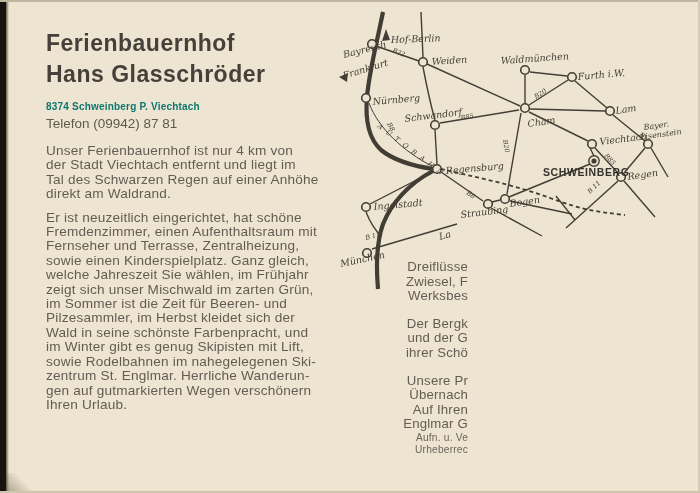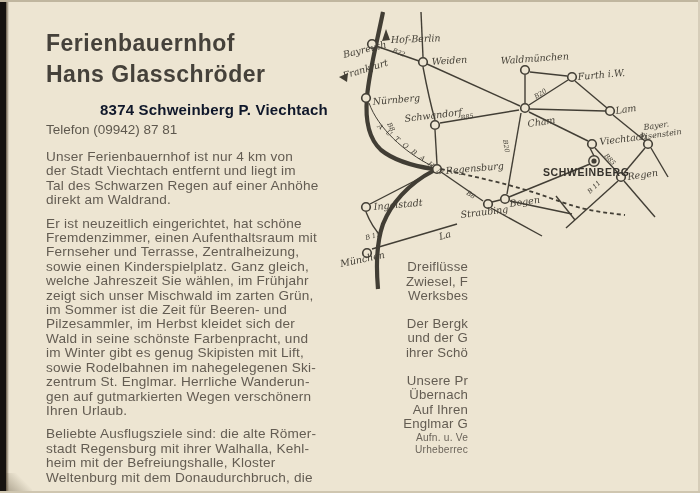--- a/index.html
+++ b/index.html
@@ -12,21 +12,21 @@
   .edge-left-soft{position:absolute;left:6px;top:0;width:3px;height:493px;background:linear-gradient(90deg,#6b5f4c,rgba(107,95,76,0));}
   .edge-top{position:absolute;left:0;top:0;width:700px;height:2px;background:#c0b69f;}
   .edge-right{position:absolute;right:0;top:0;width:2px;height:493px;background:#d6cdb9;}
   .edge-bottom{position:absolute;left:0;bottom:0;width:700px;height:2px;background:#cfc6b0;}
   .corner-crease{position:absolute;left:6px;bottom:2px;width:26px;height:18px;
        background:linear-gradient(45deg,rgba(97,86,64,.45),rgba(97,86,64,0) 65%);}
 
   
   .left-col{position:absolute;left:46px;top:28px;width:336px;color:#635c52;}
   .title{font-size:23px;font-weight:bold;line-height:31px;letter-spacing:.5px;color:#45413a;}
-  .addr{margin-top:11px;font-size:15px;font-weight:bold;letter-spacing:.2px;color:#0f172a;text-align:center;}
+  .addr{margin-top:11px;font-size:10px;font-weight:bold;letter-spacing:.2px;color:#0f766e;}
   .phone{margin-top:4px;font-size:13.5px;color:#5e584e;}
   .para{margin-top:9px;font-size:13.6px;line-height:14.4px;letter-spacing:.2px;white-space:pre-line;}
 
   
   .right-col{position:absolute;left:380px;top:260px;width:88px;overflow:hidden;color:#635c52;text-align:right;}
   .rc-line{font-size:13.2px;line-height:14.6px;white-space:nowrap;letter-spacing:.2px;}
   .rc-gap{margin-top:13px;}
   .rc-gap-sm{margin-top:0;}
   .rc-small{font-size:10.2px;line-height:12.5px;color:#6b645a;}
 
@@ -169,24 +169,20 @@
 welche Jahreszeit Sie wählen, im Frühjahr
 zeigt sich unser Mischwald im zarten Grün,
 im Sommer ist die Zeit für Beeren- und
 Pilzesammler, im Herbst kleidet sich der
 Wald in seine schönste Farbenpracht, und
 im Winter gibt es genug Skipisten mit Lift,
 sowie Rodelbahnen im nahegelegenen Ski-
 zentrum St. Englmar. Herrliche Wanderun-
 gen auf gutmarkierten Wegen verschönern
 Ihren Urlaub.</div>
-    <div class="para">Beliebte Ausflugsziele sind: die alte Römer-
-stadt Regensburg mit ihrer Walhalla, Kehl-
-heim mit der Befreiungshalle, Kloster
-Weltenburg mit dem Donaudurchbruch, die</div>
   </div>
 
   <div class="right-col">
     <div class="rc-line">Dreiflüsse</div>
     <div class="rc-line">Zwiesel, F</div>
     <div class="rc-line">Werksbes</div>
     <div class="rc-line rc-gap">Der Bergk</div>
     <div class="rc-line">und der G</div>
     <div class="rc-line">ihrer Schö</div>
     <div class="rc-line rc-gap">Unsere Pr</div>

